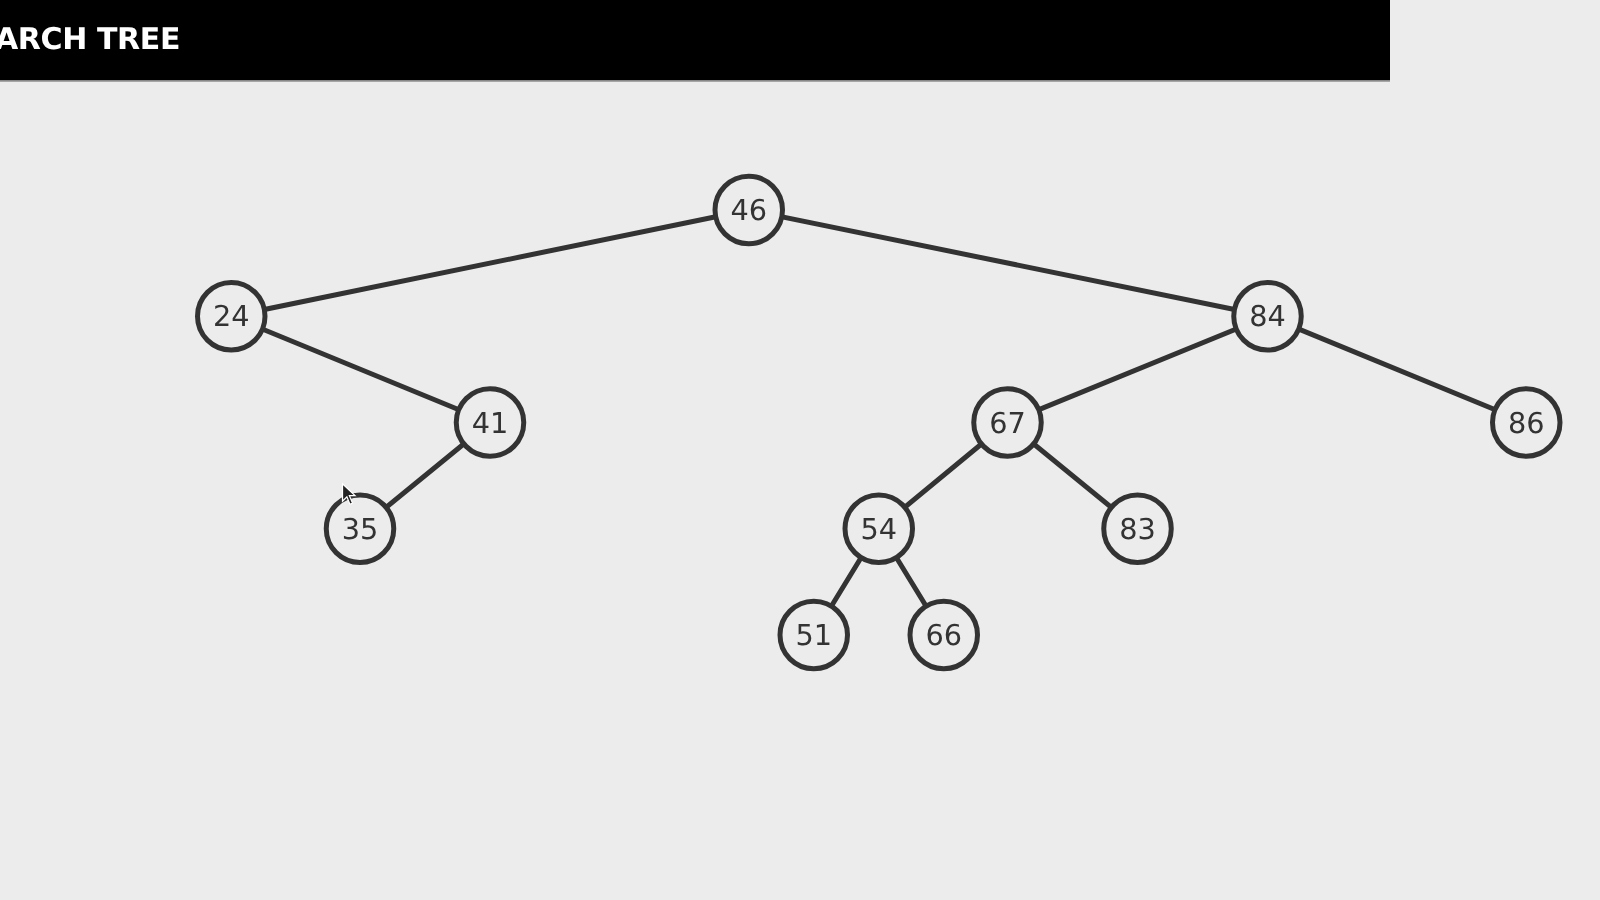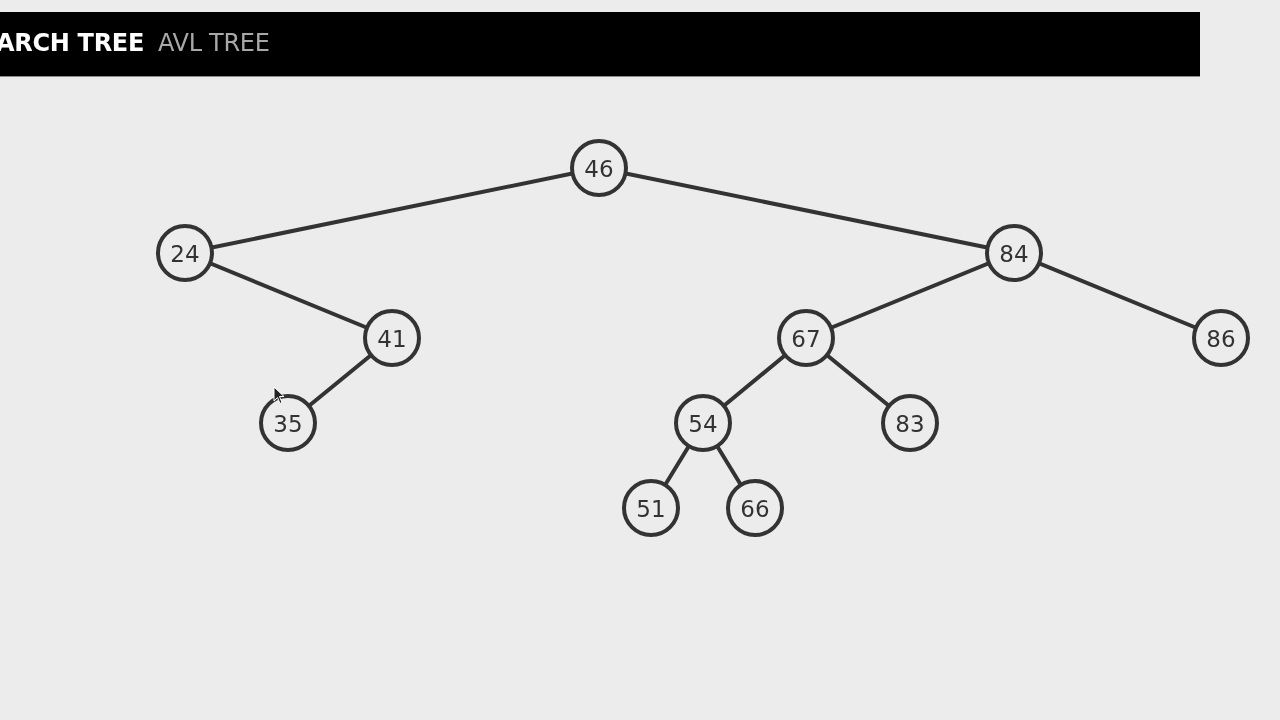--- a/index.html
+++ b/index.html
@@ -1,32 +1,31 @@
 <!DOCTYPE html>
 <html><head>
 <meta charset="utf-8">
 <style>
   html, body { margin:0; padding:0; }
   body { width:1280px; height:720px; overflow:hidden; background:#ececec; font-family:"DejaVu Sans", sans-serif; position:relative; }
-  .topbar { position:absolute; left:0; top:0; width:1200px; height:64px; background:#000; border-bottom:1px solid #888;margin-top:12px; }
+  .topbar { position:absolute; left:0; top:0; width:1112px; height:64px; background:#000; border-bottom:1px solid #888; }
   .tab { position:absolute; top:14px; font-size:24px; line-height:34px; letter-spacing:-0.3px; cursor:pointer; }
   .tab.active { left:-4px; color:#fff; font-weight:bold; }
   .tab.inactive { left:158px; color:#a8a8a8; }
   svg.tree { position:absolute; left:0; top:0; }
   .edge { stroke:#333; stroke-width:4; stroke-linecap:round; }
   .node circle { fill:#ececec; stroke:#333; stroke-width:4; }
   .node text { font-family:"DejaVu Sans", sans-serif; font-size:23px; fill:#333; text-anchor:middle; dominant-baseline:central; }
   .cursor { position:absolute; left:273px; top:386px; }
 </style>
 </head>
 <body>
 
 <div class="topbar">
   <span class="tab active">ARCH TREE</span>
-  <span class="tab inactive">AVL TREE</span>
 </div>
 
 <svg class="tree" id="tree" width="1280" height="720">
   <g id="edges">
       <line class="edge" x1="599" y1="168" x2="185" y2="253"></line>
       <line class="edge" x1="599" y1="168" x2="1014" y2="253"></line>
       <line class="edge" x1="185" y1="253" x2="392" y2="338"></line>
       <line class="edge" x1="392" y1="338" x2="288" y2="423"></line>
       <line class="edge" x1="1014" y1="253" x2="806" y2="338"></line>
       <line class="edge" x1="1014" y1="253" x2="1221" y2="338"></line>

